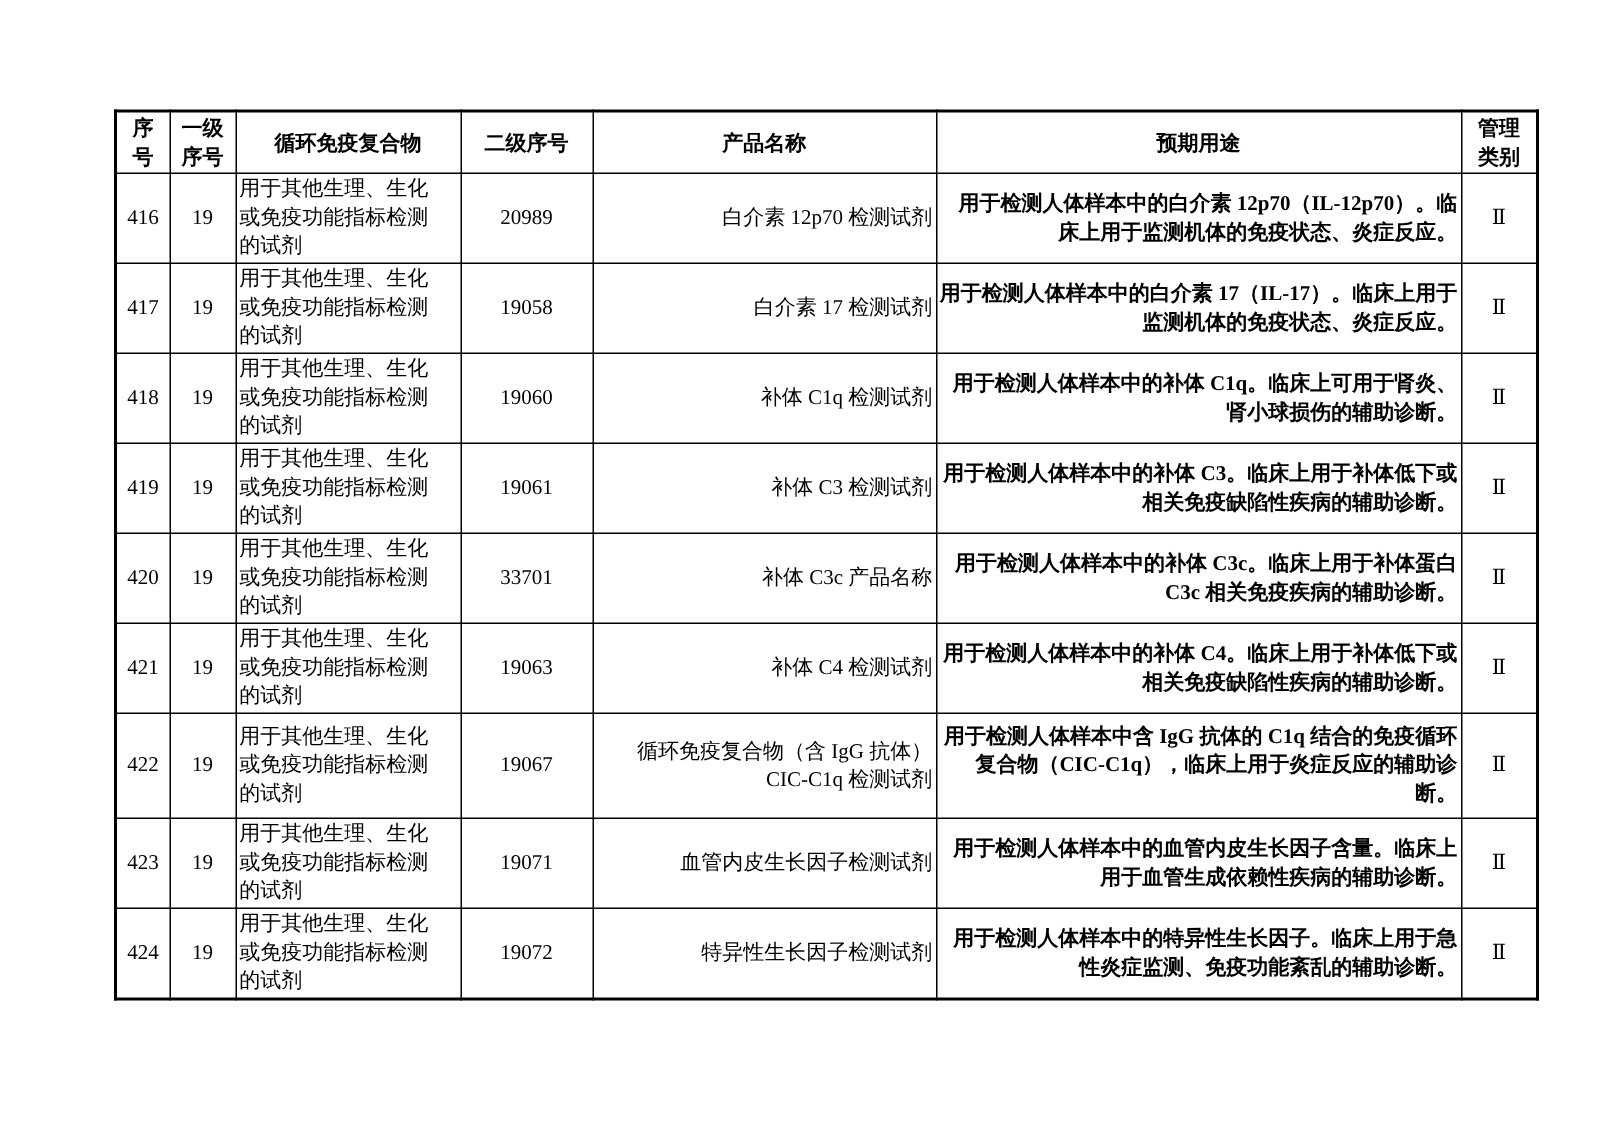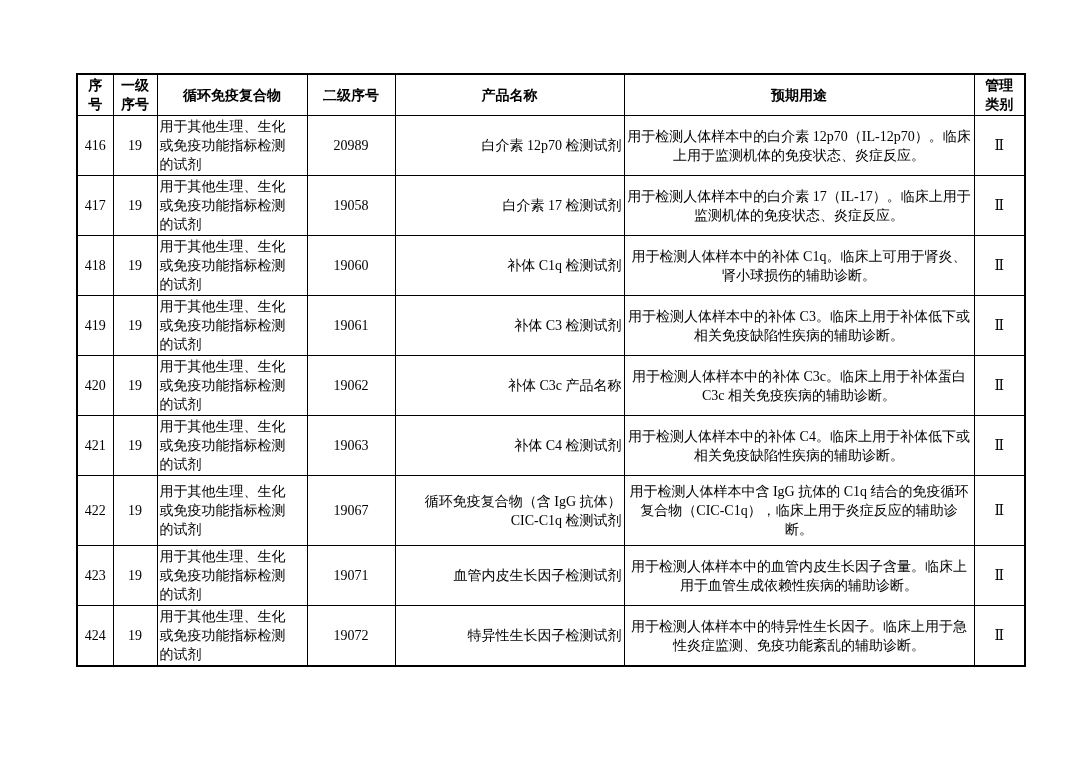--- a/index.html
+++ b/index.html
@@ -40,21 +40,21 @@
     font-weight: bold;
     text-align: center;
     font-size: 14px;
   }
   table.catalog thead tr { height: 39px; }
   table.catalog tbody tr { height: 57px; }
   table.catalog tbody tr.tall { height: 70px; }
   td.c-center { text-align: center; }
   td.c-cat    { text-align: left; padding: 1px 4px 1px 6px; }
   td.c-name   { text-align: right; padding: 1px 6px 1px 10px; }
-  td.c-use    { text-align: center; padding: 1px 7px 1px 8px; }
+  td.c-use    { text-align: right; padding: 1px 7px 1px 8px; font-weight: bold; }
 </style>
 </head>
 <body>
 
 <div class="page">
   <table class="catalog">
     <colgroup>
       <col style="width:36px">
       <col style="width:44px">
       <col style="width:150px">
@@ -121,21 +121,21 @@
         <td class="c-name">补体 C3 检测试剂</td>
         <td class="c-use">用于检测人体样本中的补体 C3。临床上用于补体低下或相关免疫缺陷性疾病的辅助诊断。</td>
         <td class="c-center">Ⅱ</td>
       </tr>
       <tr>
         <td class="c-center">420</td>
         <td class="c-center">19</td>
         <td class="c-cat">用于其他生理、生化
 或免疫功能指标检测
 的试剂</td>
-        <td class="c-center">19062</td>
+        <td class="c-center">33701</td>
         <td class="c-name">补体 C3c 产品名称</td>
         <td class="c-use">用于检测人体样本中的补体 C3c。临床上用于补体蛋白 C3c 相关免疫疾病的辅助诊断。</td>
         <td class="c-center">Ⅱ</td>
       </tr>
       <tr>
         <td class="c-center">421</td>
         <td class="c-center">19</td>
         <td class="c-cat">用于其他生理、生化
 或免疫功能指标检测
 的试剂</td>

